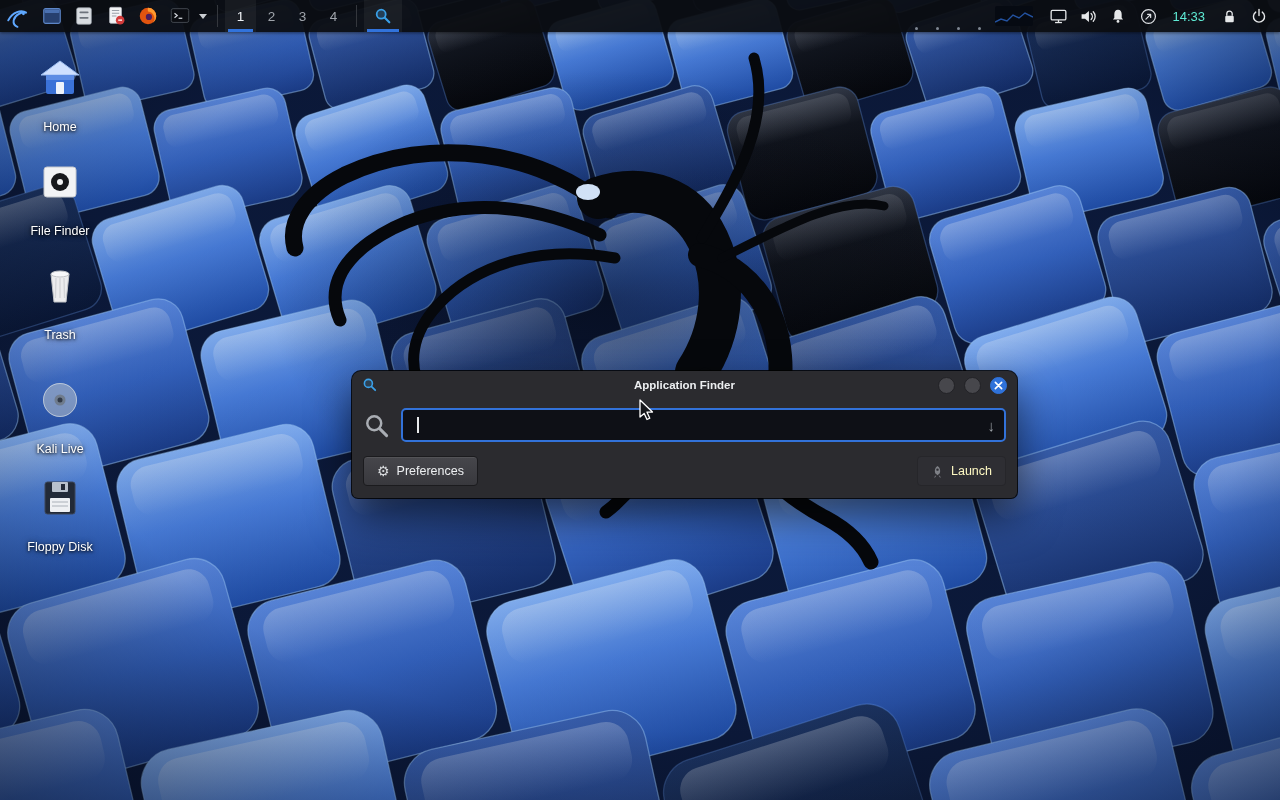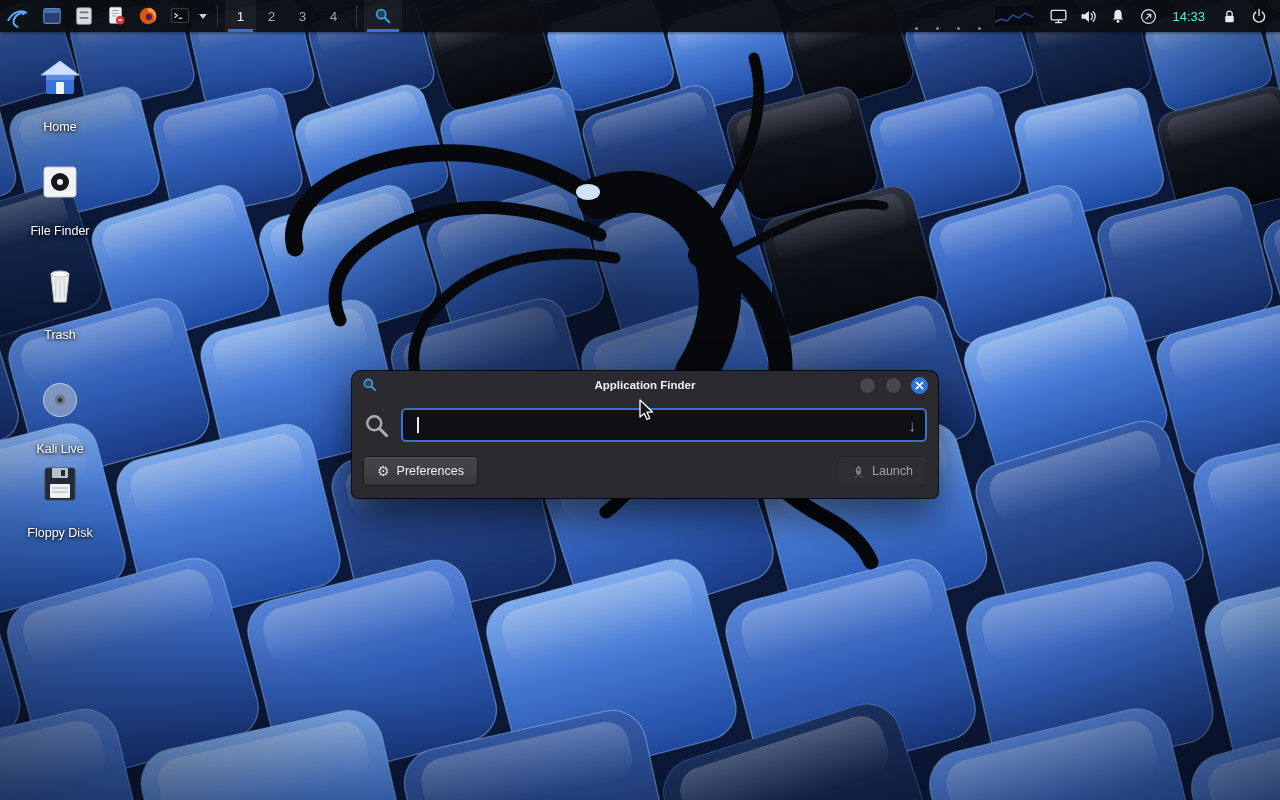--- a/index.html
+++ b/index.html
@@ -44,21 +44,21 @@
   .desk{
     position:absolute;left:8px;width:104px;display:flex;flex-direction:column;
     align-items:center;gap:22px;z-index:5;cursor:pointer;
   }
   .desk .lbl{
     color:#ffffff;font-size:12.5px;text-align:center;
     text-shadow:0 1px 3px rgba(0,0,0,0.95),0 0 6px rgba(0,0,0,0.6);
   }
   
   .af-window{
-    position:absolute;left:352px;top:371px;width:586px;z-index:50;
+    position:absolute;left:352px;top:371px;width:665px;z-index:50;
     background:#2b2b2f;border-radius:9px 9px 6px 6px;
     box-shadow:0 0 0 1px rgba(0,0,0,0.85),0 18px 42px rgba(0,0,0,0.6);
   }
   .af-title{position:relative;height:28px;display:flex;align-items:center;padding:0 10px;cursor:default;}
   .af-title-text{
     position:absolute;left:0;right:0;text-align:center;font-weight:bold;
     font-size:11.5px;color:#ecee f0;color:#eceef0;pointer-events:none;
   }
   .af-ctrl{margin-left:auto;display:flex;gap:9px;align-items:center;z-index:1;}
   .ctrl-btn{width:15px;height:15px;border-radius:50%;background:#47474c;border:1px solid #222226;cursor:pointer;}
@@ -72,21 +72,21 @@
   .dd-arrow{margin-left:auto;color:#9aa0a6;font-size:15px;line-height:1;cursor:pointer;}
   .af-actions{display:flex;justify-content:space-between;align-items:center;padding:10px 11px 12px;}
   .btn{
     display:flex;align-items:center;gap:7px;height:28px;padding:0 13px;
     border-radius:4px;font-size:12.5px;cursor:pointer;
   }
   .btn-pref{
     background:linear-gradient(#46464b,#38383d);border:1px solid #1b1b1e;color:#edeff1;
     box-shadow:inset 0 1px 0 rgba(255,255,255,0.07);
   }
-  .btn-launch{background:#2e2e33;border:1px solid #26262a;color:#a3a3a3;}
+  .btn-launch{background:#2e2e33;border:1px solid #26262a;color:#fef9c3;}
   .gear{font-size:14px;color:#d9dbde;line-height:1;}
   
   .cursor{position:absolute;left:636px;top:398px;z-index:90;pointer-events:none;}
 </style>
 </head>
 <body>
 
 <div id="wallpaper">
 <svg width="1280" height="800" viewBox="0 0 1280 800">
   <defs>
@@ -503,21 +503,21 @@
 <div class="desk" style="top:380px;">
   <svg width="40" height="40" viewBox="0 0 40 40">
     <circle cx="20" cy="20" r="17" fill="#b9c2cc" opacity="0.55"></circle>
     <circle cx="20" cy="20" r="16.5" fill="none" stroke="#dde4ea" stroke-width="1" opacity="0.6"></circle>
     <circle cx="20" cy="20" r="5.5" fill="#6d7580" opacity="0.8"></circle>
     <circle cx="20" cy="20" r="2.5" fill="#2b3340" opacity="0.9"></circle>
   </svg>
   <div class="lbl">Kali Live</div>
 </div>
 
-<div class="desk" style="top:464px;justify-content:center;">
+<div class="desk" style="top:478px;justify-content:center;">
   <svg width="40" height="40" viewBox="0 0 40 40">
     <rect x="5" y="4" width="30" height="32" rx="2.5" fill="#222a38" stroke="#3c475a" stroke-width="1"></rect>
     <rect x="12" y="4" width="16" height="10" rx="1" fill="#b9c1cc"></rect>
     <rect x="21" y="6" width="4" height="6" fill="#222a38"></rect>
     <rect x="10" y="20" width="20" height="14" rx="1" fill="#eef0f3"></rect>
     <path d="M12,24 h16 M12,28 h16" stroke="#aab0b8" stroke-width="1" fill="none"></path>
   </svg>
   <div class="lbl">Floppy Disk</div>
 </div>
 

